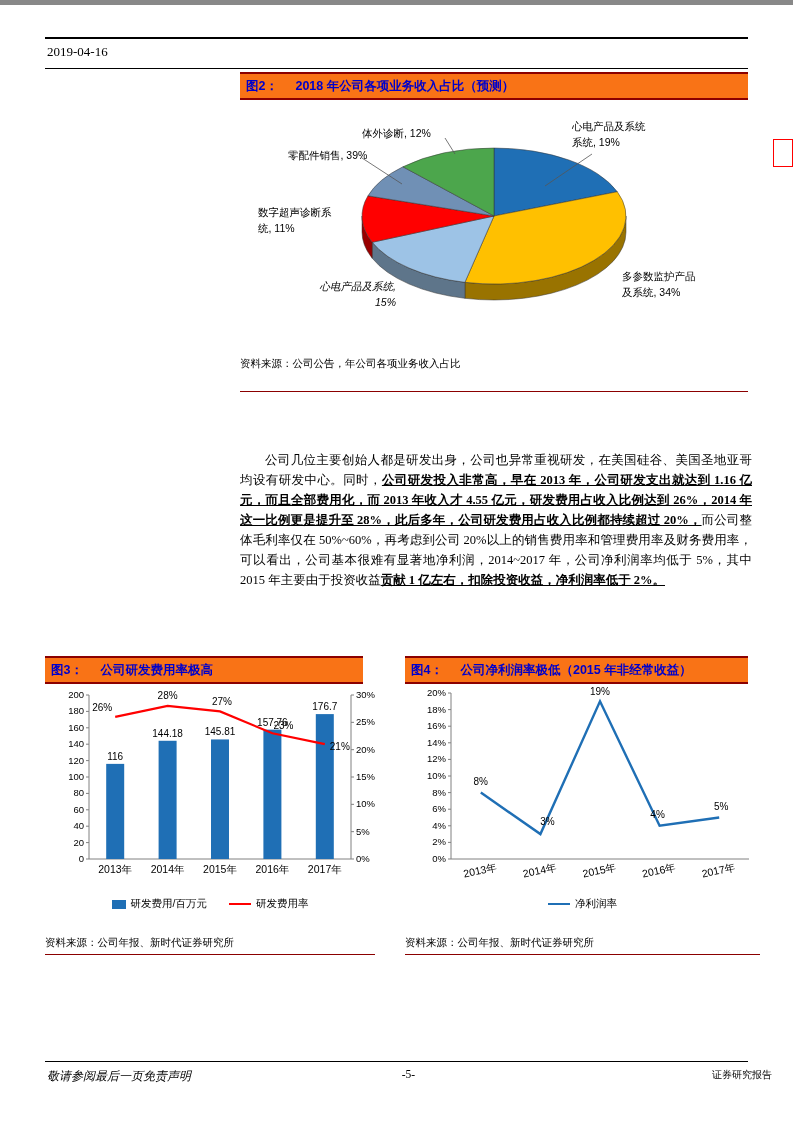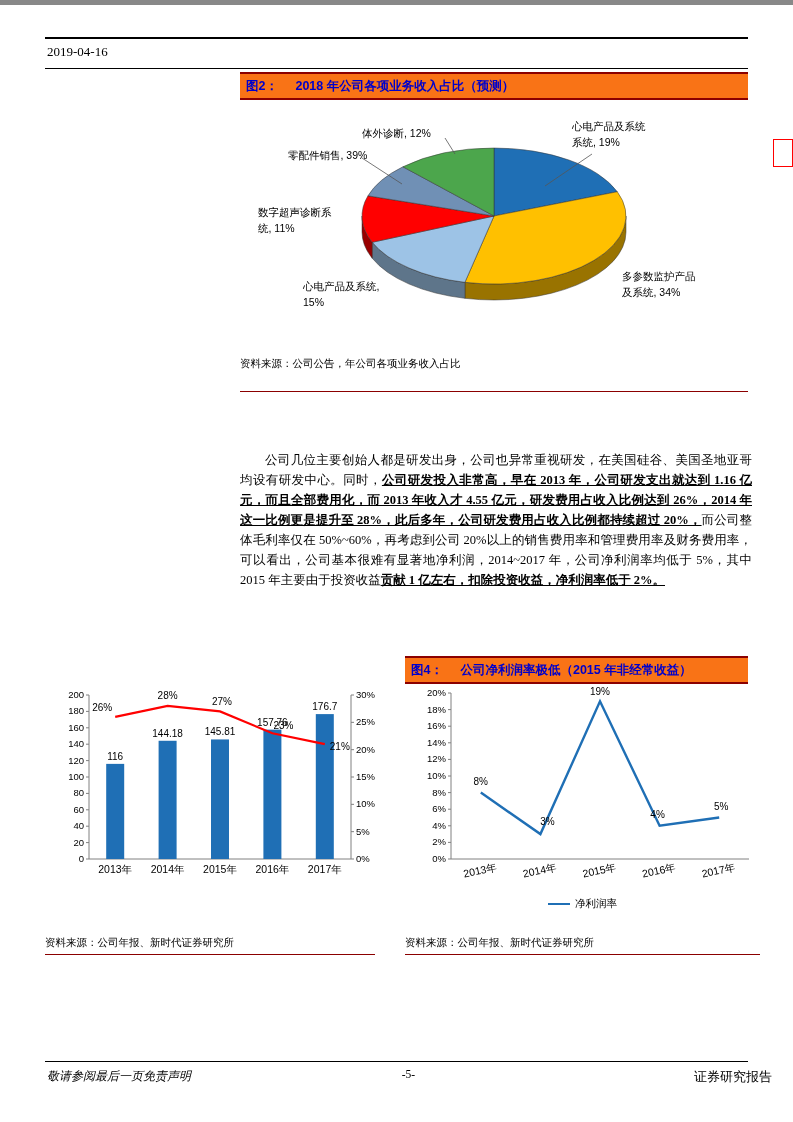--- a/index.html
+++ b/index.html
@@ -15,21 +15,21 @@
           font-family:"Liberation Sans",sans-serif;background:#f97316;}
   .figlabel{margin-right:14px;}
   .fig2bar{left:240px;top:67px;width:496px;}
   .fig3bar{left:45px;top:651px;width:306px;}
   .fig4bar{left:405px;top:651px;width:331px;}
 
   .pie-area{position:absolute;left:240px;top:97px;width:520px;height:250px;}
   .plab{position:absolute;font:10.5px "Liberation Sans",sans-serif;line-height:16px;}
   .plab0{left:332px;top:16px;}
   .plab1{left:382px;top:166px;}
-  .plab2{left:63px;top:176px;width:104px;text-align:left;}
+  .plab2{left:52px;top:176px;width:104px;text-align:right;font-style:italic;}
   .plab3{left:18px;top:102px;}
   .plab4{left:48px;top:45px;}
   .plab5{left:122px;top:23px;}
   .redbox{position:absolute;left:773px;top:134px;width:18px;height:26px;border:1.5px solid #FF0000;}
 
   .source{position:absolute;font-size:10.5px;font-family:"Liberation Serif",serif;}
   .src2{left:240px;top:352px;}
   .src2-rule{left:240px;top:386px;width:508px;height:1px;background:#8B0000;}
   .src3{left:45px;top:931px;}
   .src4{left:405px;top:931px;}
@@ -54,21 +54,21 @@
   .sw-line.red{background:#FF0000;}
   .sw-line.blue{background:#1F6FB5;}
 
   .tick{font:9.5px "Liberation Sans",sans-serif;fill:#000;}
   .cat{font:10.5px "Liberation Sans",sans-serif;fill:#000;}
   .dlab{font:10px "Liberation Sans",sans-serif;fill:#000;}
 
   .footer-rule{left:45px;top:1056px;width:703px;height:1px;}
   .footer-left{position:absolute;left:47px;top:1063px;font-size:12px;font-style:italic;}
   .footer-center{position:absolute;left:0;right:0;top:1063px;text-align:center;font-size:11.5px;}
-  .footer-right{position:absolute;right:45px;top:1063px;font-size:13px;font-family:Liberation Serif, serif;}
+  .footer-right{position:absolute;right:45px;top:1063px;font-size:10px;font-family:Liberation Serif, serif;}
   .bottom-link{position:absolute;left:0;right:0;top:1091px;text-align:center;
                font-size:14.5px;color:#000;text-decoration:none;}
 </style>
 </head>
 <body>
 
 <div class="page">
 
   <div class="rule top-rule-1"></div>
   <div class="date">2019-04-16</div>
@@ -117,20 +117,24 @@
       <div>体外诊断, 12%</div>
     </div>
   </div>
   <div class="redbox"></div>
 
   <div class="source src2">资料来源：公司公告，年公司各项业务收入占比</div>
   <div class="rule src2-rule"></div>
 
   <div id="body-paragraph" class="body-par"><span>公司几位主要创始人都是研发出身，公司也异常重视研发，在美国硅谷、美国圣地亚哥均设有研发中心。同时，</span><span class="em">公司研发投入非常高，早在 2013 年，公司研发支出就达到 1.16 亿元，而且全部费用化，而 2013 年收入才 4.55 亿元，研发费用占收入比例达到 26%，2014 年这一比例更是提升至 28%，此后多年，公司研发费用占收入比例都持续超过 20%，</span><span>而公司整体毛利率仅在 50%~60%，再考虑到公司 20%以上的销售费用率和管理费用率及财务费用率，可以看出，公司基本很难有显著地净利润，2014~2017 年，公司净利润率均低于 5%，其中 2015 年主要由于投资收益</span><span class="em">贡献 1 亿左右，扣除投资收益，净利润率低于 2%。</span></div>
 
+  <div class="figbar fig3bar">
+    <span class="figlabel">图3：</span>
+    <span>公司研发费用率极高</span>
+  </div>
   <div class="chart chart3">
     <svg id="bar-svg" width="330" height="200">
         <line x1="44" y1="172" x2="306" y2="172" stroke="#808080" stroke-width="1"></line>
         <line x1="44" y1="172" x2="44" y2="8" stroke="#808080" stroke-width="1"></line>
         <line x1="306" y1="172" x2="306" y2="8" stroke="#808080" stroke-width="1"></line>
         <line x1="41" y1="172" x2="44" y2="172" stroke="#808080" stroke-width="1"></line>
         <text x="39" y="175" text-anchor="end" class="tick">0</text>
         <line x1="41" y1="155.6" x2="44" y2="155.6" stroke="#808080" stroke-width="1"></line>
         <text x="39" y="158.6" text-anchor="end" class="tick">20</text>
         <line x1="41" y1="139.2" x2="44" y2="139.2" stroke="#808080" stroke-width="1"></line>
@@ -180,20 +184,30 @@
         <text x="279.79999999999995" y="186" text-anchor="middle" class="cat">2017年</text>
         <rect x="270.79999999999995" y="27.105999999999995" width="18" height="144.894" fill="#1F6FB5"></rect>
         <text x="279.79999999999995" y="23.105999999999995" text-anchor="middle" class="dlab">176.7</text>
         <path d="M 70.2 29.866666666666674 L 122.6 18.933333333333337 L 175 24.400000000000006 L 227.4 46.26666666666665 L 279.79999999999995 57.2 " fill="none" stroke="#FF0000" stroke-width="2.2"></path>
         <text x="57.2" y="23.866666666666674" text-anchor="middle" class="dlab">26%</text>
         <text x="122.6" y="11.933333333333337" text-anchor="middle" class="dlab">28%</text>
         <text x="177" y="18.400000000000006" text-anchor="middle" class="dlab">27%</text>
         <text x="238.4" y="42.26666666666665" text-anchor="middle" class="dlab">23%</text>
         <text x="294.79999999999995" y="63.2" text-anchor="middle" class="dlab">21%</text>
       </svg>
+    <div class="legend">
+      <span class="leg-item">
+        <span class="sw-bar"></span>
+        <span>研发费用/百万元</span>
+      </span>
+      <span class="leg-item">
+        <span class="sw-line red"></span>
+        <span>研发费用率</span>
+      </span>
+    </div>
   </div>
 
   <div class="figbar fig4bar">
     <span class="figlabel">图4：</span>
     <span>公司净利润率极低（2015 年非经常收益）</span>
   </div>
   <div class="chart chart4">
     <svg id="line-svg" width="355" height="200">
         <line x1="46" y1="172" x2="344" y2="172" stroke="#808080" stroke-width="1"></line>
         <line x1="46" y1="172" x2="46" y2="6" stroke="#808080" stroke-width="1"></line>

